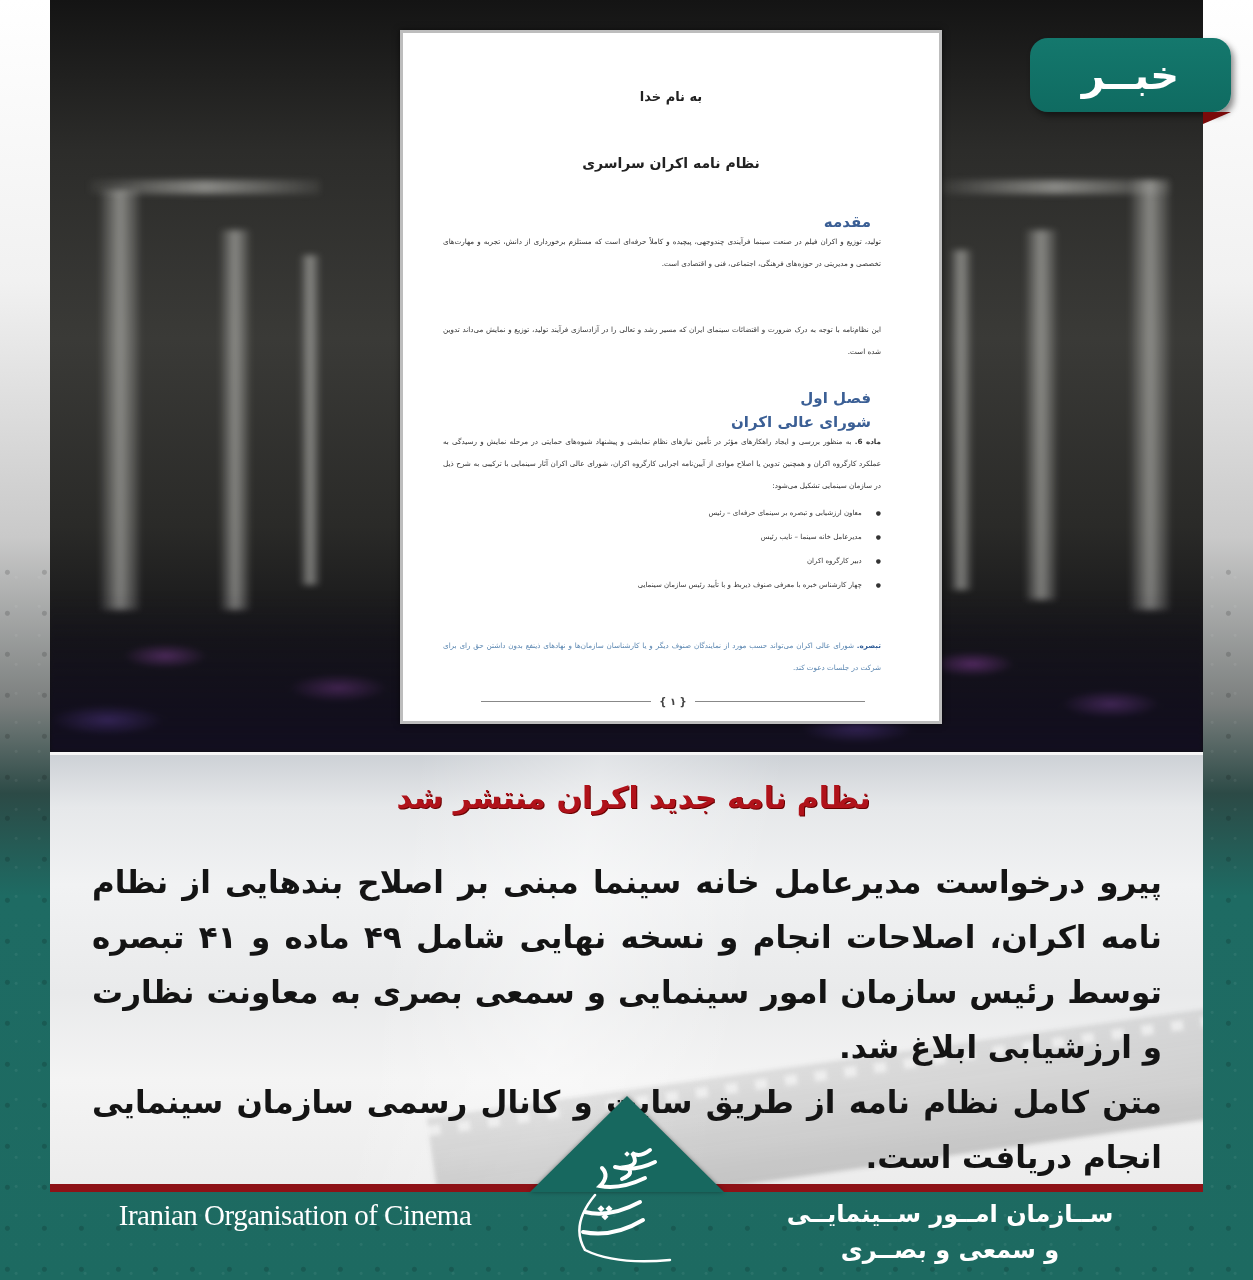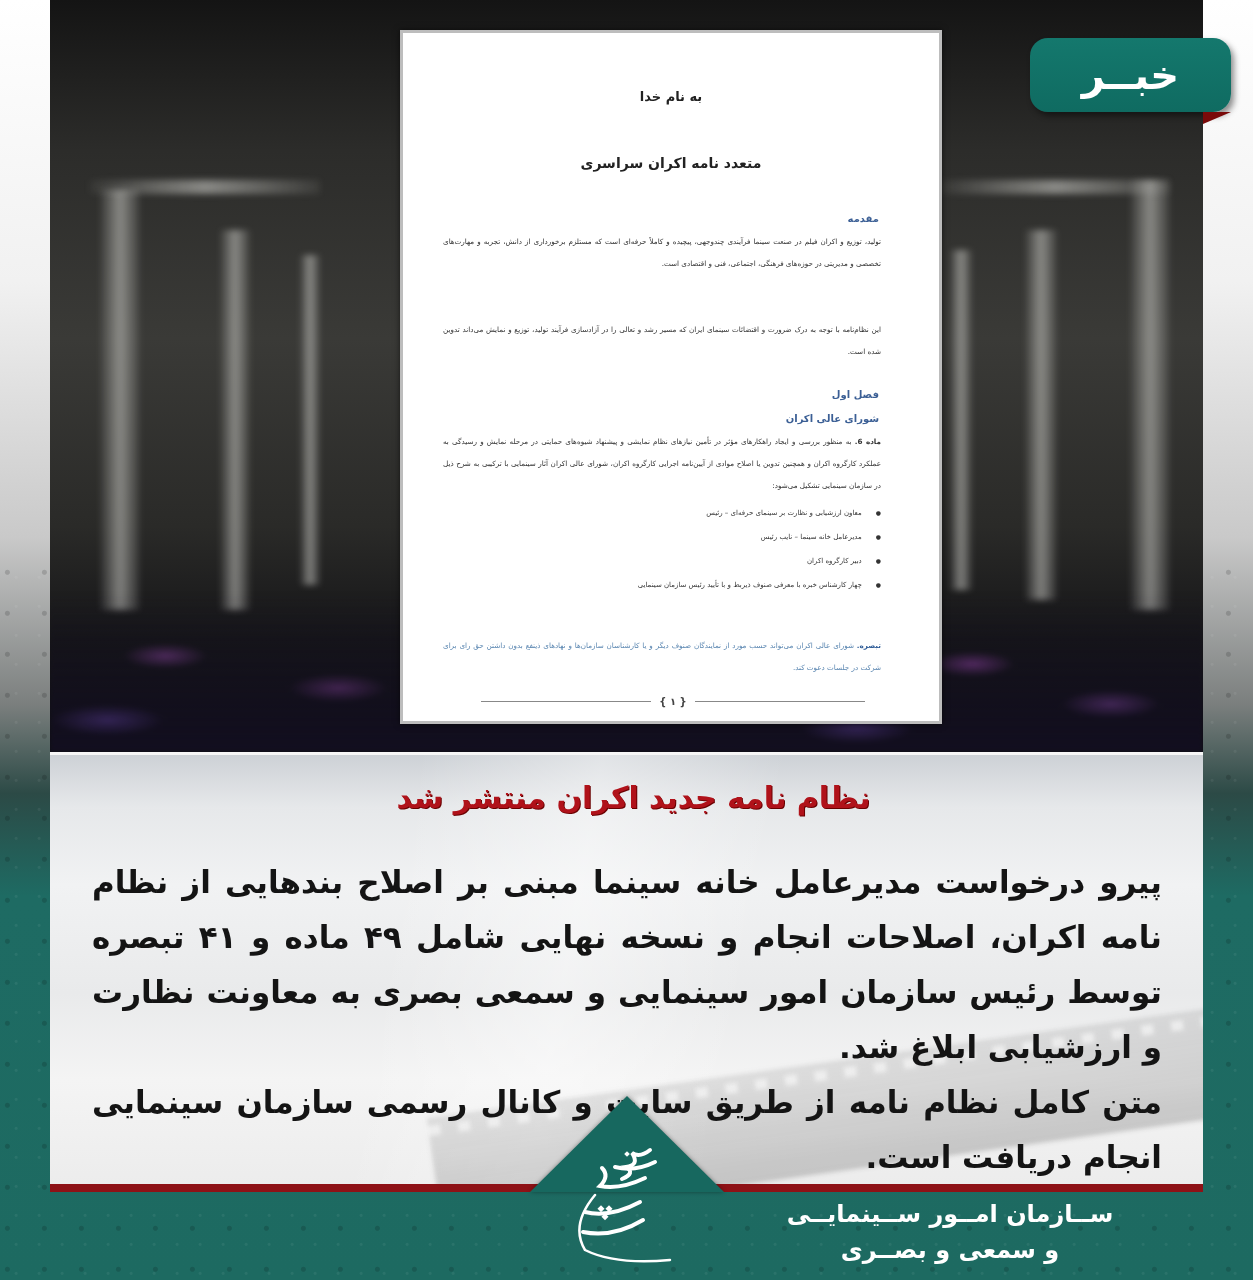--- a/index.html
+++ b/index.html
@@ -52,21 +52,21 @@
   }
   .paper .p-bismillah {
     position: absolute; top: 56px; left: 0; width: 100%; text-align: center;
     font-weight: bold; font-size: 13px;
   }
   .paper .p-title {
     position: absolute; top: 122px; left: 0; width: 100%; text-align: center;
     font-weight: bold; font-size: 14px;
   }
   .paper .p-heading {
-    position: absolute; right: 60px; font-weight: bold; font-size: 10px; color: #3b5f95;
+    position: absolute; right: 68px; font-weight: bold; font-size: 15px; color: #3b5f95;
   }
   .paper .p-text {
     position: absolute; left: 40px; right: 58px; font-size: 7.2px; line-height: 22px;
     text-align: justify; color: #333;
   }
   .paper .p-note { color: #5a86b1; }
   .paper .p-note b { color: #34609a; }
   .paper ul.p-list {
     position: absolute; right: 58px; top: 472px; list-style: none; font-size: 7px; color: #333;
   }
@@ -155,32 +155,32 @@
   <div class="pillar" style="left:900px; top:250px; width:22px; height:340px;"></div>
   <div class="pillar" style="left:975px; top:230px; width:32px; height:370px;"></div>
   <div class="pillar" style="left:1080px; top:180px; width:40px; height:430px;"></div>
   <div class="pillar" style="left:40px; top:180px; width:230px; height:14px;"></div>
   <div class="pillar" style="left:890px; top:180px; width:230px; height:14px;"></div>
   <div class="seats"></div>
 </div>
 
 <div class="paper">
   <div class="p-bismillah">به نام خدا</div>
-  <div class="p-title">متعدد نامه اکران سراسری</div>
+  <div class="p-title">نظام نامه اکران سراسری</div>
   <div class="p-heading" style="top:180px;">مقدمه</div>
   <div class="p-text" style="top:198px;">تولید، توزیع و اکران فیلم در صنعت سینما فرآیندی چندوجهی، پیچیده و کاملاً حرفه‌ای است که مستلزم برخورداری از دانش، تجربه و مهارت‌های تخصصی و مدیریتی در حوزه‌های فرهنگی، اجتماعی، فنی و اقتصادی است.</div>
   <div class="p-text" style="top:286px;">این نظام‌نامه با توجه به درک ضرورت و اقتضائات سینمای ایران که مسیر رشد و تعالی را در آزادسازی فرآیند تولید، توزیع و نمایش می‌داند تدوین شده است.</div>
   <div class="p-heading" style="top:356px;">فصل اول</div>
   <div class="p-heading" style="top:380px;">شورای عالی اکران</div>
   <div class="p-text" style="top:398px;">
     <b>ماده 6.</b>
     <span>به منظور بررسی و ایجاد راهکارهای مؤثر در تأمین نیازهای نظام نمایشی و پیشنهاد شیوه‌های حمایتی در مرحله نمایش و رسیدگی به عملکرد کارگروه اکران و همچنین تدوین یا اصلاح موادی از آیین‌نامه اجرایی کارگروه اکران، شورای عالی اکران آثار سینمایی با ترکیبی به شرح ذیل در سازمان سینمایی تشکیل می‌شود:</span>
   </div>
   <ul class="p-list">
-    <li>معاون ارزشیابی و نظارت بر سینمای حرفه‌ای – رئیس</li>
+    <li>معاون ارزشیابی و تبصره بر سینمای حرفه‌ای – رئیس</li>
     <li>مدیرعامل خانه سینما – نایب رئیس</li>
     <li>دبیر کارگروه اکران</li>
     <li>چهار کارشناس خبره با معرفی صنوف ذیربط و با تأیید رئیس سازمان سینمایی</li>
   </ul>
   <div class="p-text p-note" style="top:602px;">
     <b>تبصره.</b>
     <span>شورای عالی اکران می‌تواند حسب مورد از نمایندگان صنوف دیگر و یا کارشناسان سازمان‌ها و نهادهای ذینفع بدون داشتن حق رای برای شرکت در جلسات دعوت کند.</span>
   </div>
   <div class="p-footer">
     <div class="line"></div>
@@ -217,17 +217,18 @@
   </g>
   <g fill="#ffffff">
     <rect x="44" y="66" width="5" height="5" transform="rotate(45 46 68)"></rect>
     <rect x="52" y="66" width="5" height="5" transform="rotate(45 54 68)"></rect>
     <rect x="48" y="74" width="5" height="5" transform="rotate(45 50 76)"></rect>
     <rect x="70" y="12" width="4" height="4" transform="rotate(45 72 14)"></rect>
   </g>
 </svg>
 
 <div class="footer-en">
+  <div>Iranian Organisation of Cinema</div>
 </div>
 <div class="footer-fa">
   <div>ســازمان امــور ســینمایــی</div>
   <div>و سمعی و بصــری</div>
 </div>
 
 </body></html>

